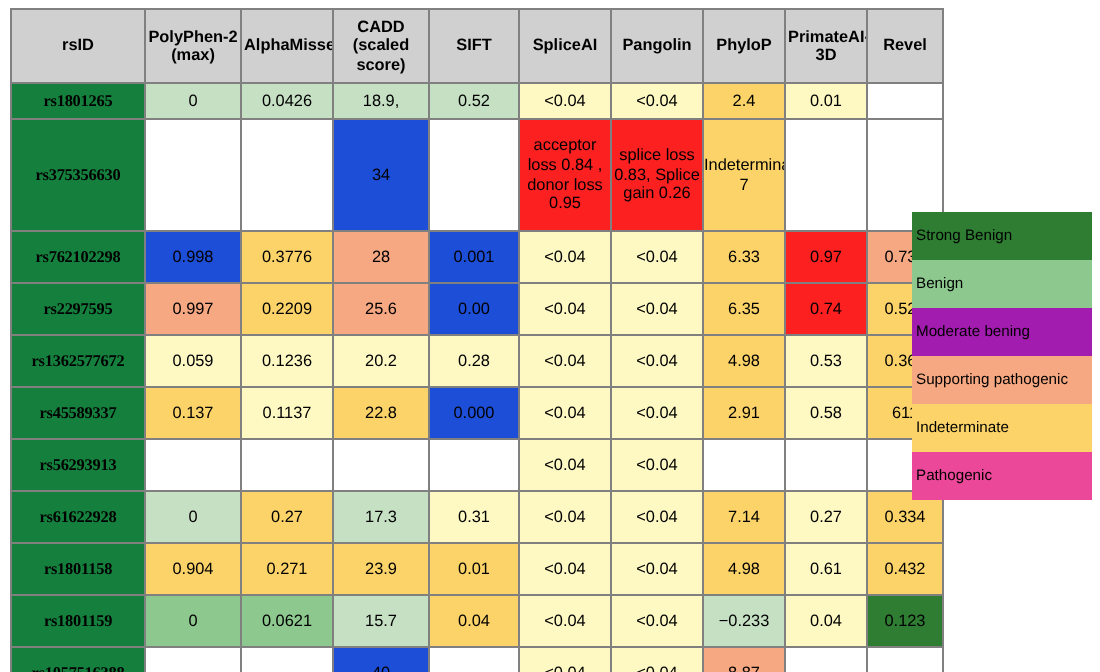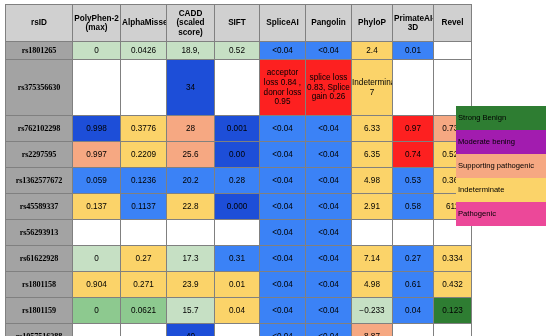--- a/index.html
+++ b/index.html
@@ -46,21 +46,21 @@
     height: 34px;
     line-height: 1.15;
     padding: 1px 1px;
   }
   #variant-table tbody td {
     font-size: 8.2px;
     color: #000;
     line-height: 1.2;
   }
   td.rsid {
-    background: #a3a3a3;
+    background: #15803d;
     font-size: 7.6px;
     font-weight: bold;
     font-family: "Liberation Serif", serif;
     text-align: left;
     vertical-align: bottom;
     padding-left: 3px;
     padding-bottom: 1px;
     letter-spacing: -0.1px;
   }
   td.multiline {
@@ -71,21 +71,21 @@
 
   
   tr.h-short td { height: 17px; }
   tr.h-tall  td { height: 55px; }
   tr.h-mid   td { height: 25px; }
 
   
   .c-strong-benign        { background: #2e7d32; color: #000; }
   .c-benign               { background: #8dc98f; }
   .c-moderate-benign      { background: #c6e0c4; }
-  .c-supporting-benign    { background: #3b82f6; margin-left: 40px; }
+  .c-supporting-benign    { background: #fef9c3; margin-left: 40px; }
   .c-indeterminate        { background: #fbd369; }
   .c-supporting-path      { background: #f6a882; margin-top: 47px; }
   .c-moderate-path        { background: #1d4ed8; }
   .c-pathogenic           { background: #fd2020; }
   .c-blank                { background: #ffffff; }
 
   
   #legend {
     position: absolute;
     left: 456px;
@@ -256,19 +256,20 @@
           <td class="c-supporting-benign">&lt;0.04</td>
           <td class="c-supporting-path">8.87</td>
           <td class="c-blank"></td>
           <td class="c-blank"></td>
         </tr>
       </tbody>
   </table>
 
   <div id="legend">
       <div class="legend-row" style="background: rgb(46, 125, 50);">Strong Benign</div>
+      <div class="legend-row" style="background: rgb(141, 201, 143);">Benign</div>
       <div class="legend-row" style="background: #a21caf;">Moderate bening</div>
       <div class="legend-row" style="background: rgb(246, 168, 130);">Supporting pathogenic</div>
       <div class="legend-row" style="background: rgb(251, 211, 105);">Indeterminate</div>
       <div class="legend-row" style="background: #ec4899;">Pathogenic</div>
     </div>
 
 </div>
 
 </body></html>

